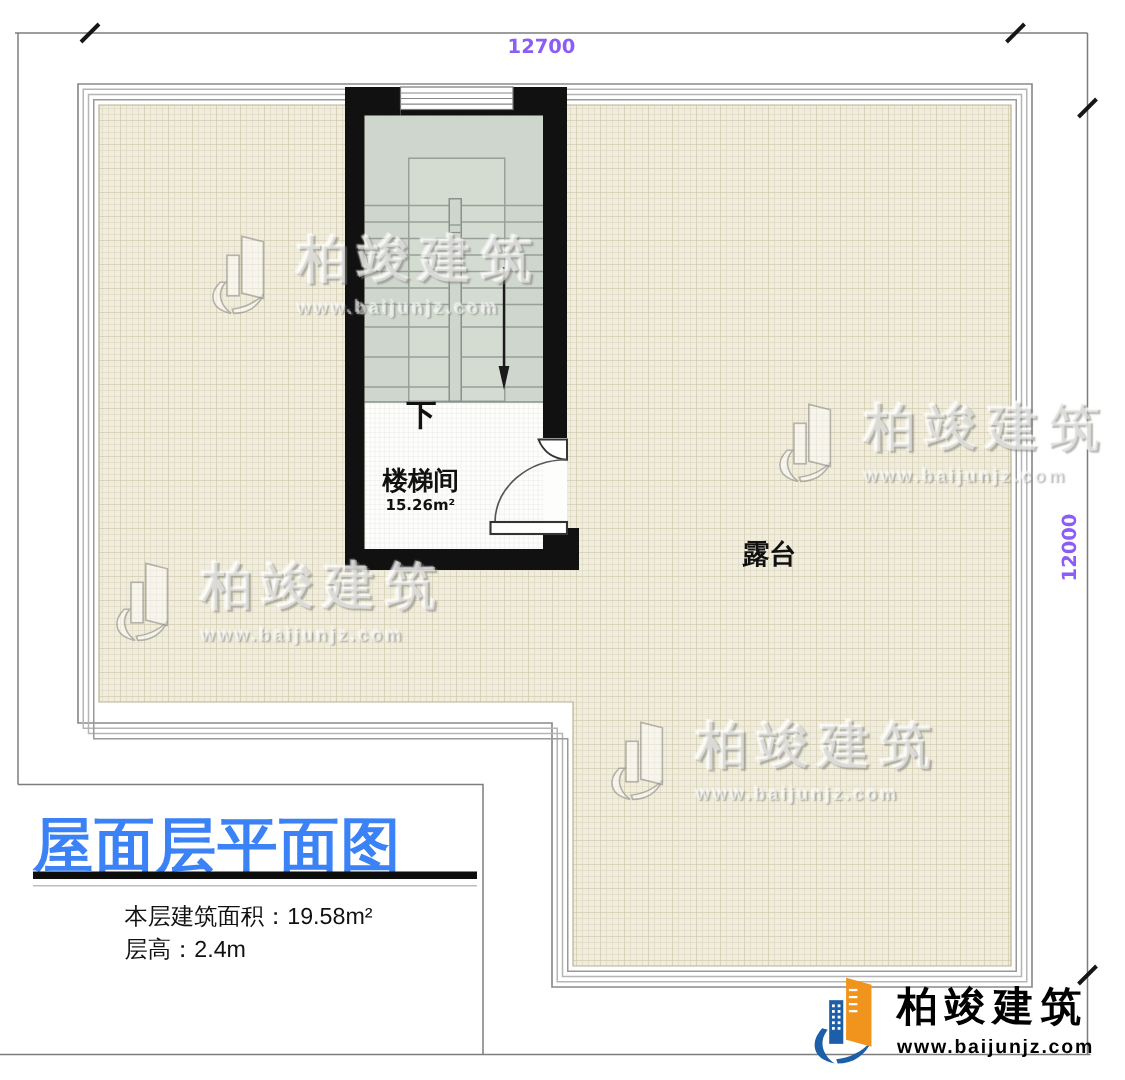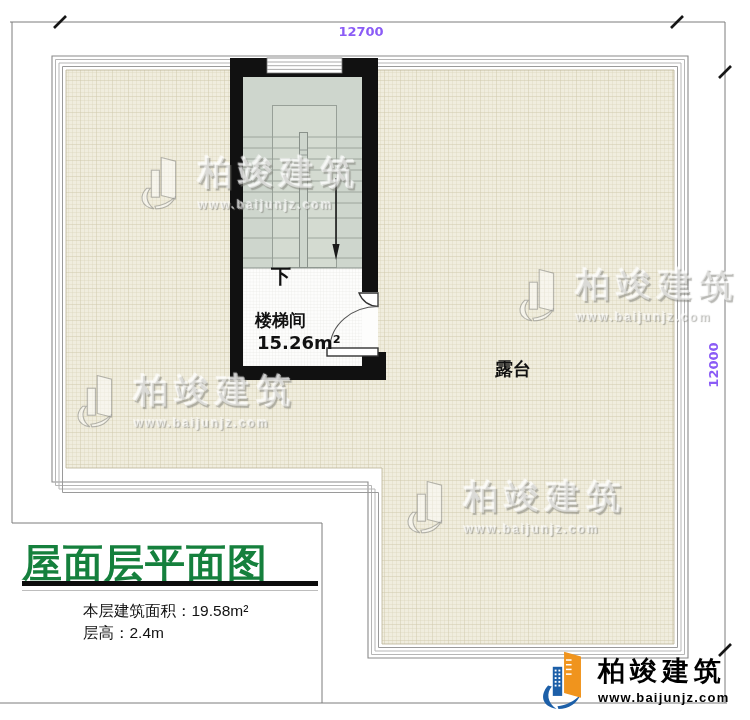--- a/index.html
+++ b/index.html
@@ -14,21 +14,21 @@
   
   .wm{position:absolute;display:flex;align-items:center;gap:8px;pointer-events:none;}
   .wm-name{font-size:34px;font-weight:bold;letter-spacing:7px;
            color:rgba(255,255,255,0.50);
            text-shadow:1.5px 1.5px 1px rgba(125,125,118,0.55),-1px -1px 1px rgba(255,255,255,0.65);}
   .wm-url{font-size:12px;font-weight:bold;letter-spacing:2px;margin-top:2px;
           color:rgba(255,255,255,0.50);
           text-shadow:1px 1px 1px rgba(125,125,118,0.55),-1px -1px 1px rgba(255,255,255,0.65);}
   
   .tb-title-row{position:absolute;left:22px;top:536px;display:flex;align-items:baseline;}
-  .tb-title{font-size:40px;font-weight:bold;color:#15803d;letter-spacing:1px;}
+  .tb-title{font-size:40px;font-weight:bold;color:#3b82f6;letter-spacing:1px;}
   .tb-scale{font-size:28px;font-weight:500;color:#0d0d0d;margin-left:10px;
             font-family:"DejaVu Sans",sans-serif;}
   .tb-rule-thick{position:absolute;left:22px;top:581px;width:296px;height:5px;background:#0d0d0d;}
   .tb-rule-thin{position:absolute;left:22px;top:590px;width:296px;height:1px;background:#bdbdbd;}
   .tb-line{position:absolute;left:83px;color:#111;font-size:15.5px;}
   
   .logo{position:absolute;left:538px;top:648px;display:flex;align-items:center;gap:6px;}
   .logo-name{font-size:27px;font-weight:900;letter-spacing:5px;color:#000;}
   .logo-url{font-size:13px;font-weight:bold;letter-spacing:1.2px;color:#000;margin-top:1px;}
 </style>
@@ -180,21 +180,21 @@
       <div class="wm-name">柏竣建筑</div>
       <div class="wm-url">www.baijunjz.com</div>
     </div>
   </div>
 
   <div class="dim" style="left:335px;top:24px;width:52px;text-align:center;">12700</div>
   <div class="dim dim-vert" style="left:688px;top:340px;width:50px;height:50px;">12000</div>
 
   <div class="lbl" style="left:271px;top:263px;font-size:20px;">下</div>
   <div class="lbl" style="left:255px;top:309px;font-size:17px;">楼梯间</div>
-  <div class="lbl" style="left:257px;top:332px;font-size:18px;font-family:'DejaVu Sans',sans-serif;">15.26m²</div>
+  <div class="lbl" style="left:257px;top:332px;font-size:10px;font-family:'DejaVu Sans',sans-serif;">15.26m²</div>
   <div class="lbl" style="left:495px;top:357px;font-size:18px;">露台</div>
 
   <div class="tb-title-row">
     <span class="tb-title">屋面层平面图</span>
   </div>
   <div class="tb-rule-thick"></div>
   <div class="tb-rule-thin"></div>
   <div class="tb-line" style="top:601px;">本层建筑面积：19.58m²</div>
   <div class="tb-line" style="top:623px;">层高：2.4m</div>
 

